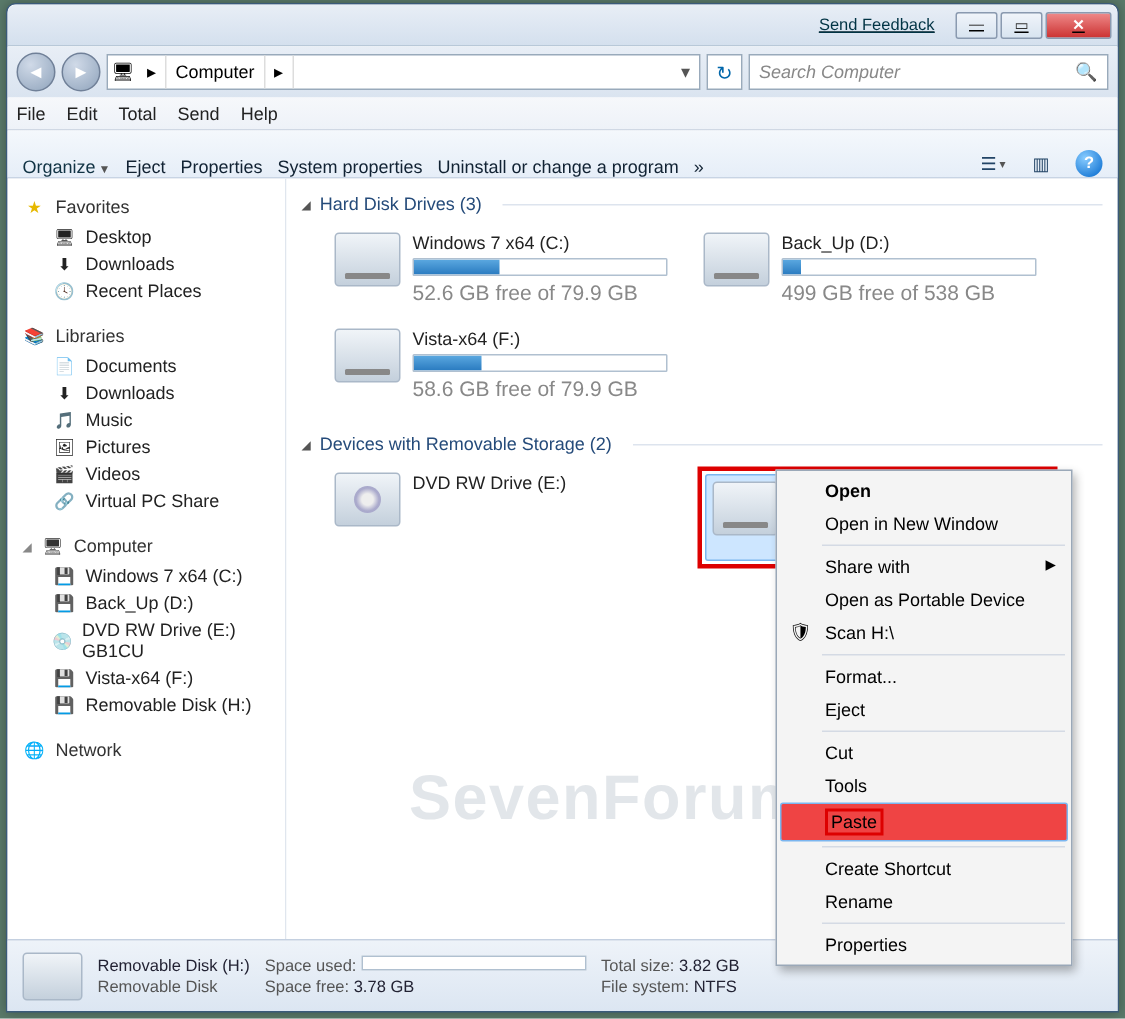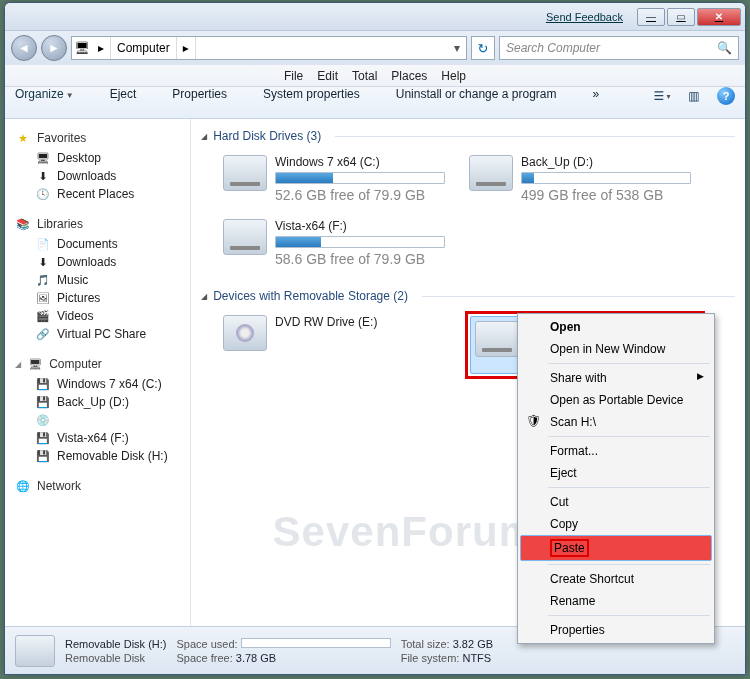--- a/index.html
+++ b/index.html
@@ -11,22 +11,22 @@
 .winbtn.close { width: 44px; background: linear-gradient(#e88,#c33); color: #fff; font-weight: bold; }
 .navbar { height: 34px; background: linear-gradient(#e8eef6,#dae4f0); display: flex; align-items: center; padding: 0 6px; gap: 4px; }
 .navbtn { width: 26px; height: 26px; border-radius: 50%; background: radial-gradient(circle at 35% 30%, #d0dae8, #90a4bc); border: 1px solid #708098; display: flex; align-items: center; justify-content: center; color: #fff; font-size: 12px; }
 .addr { flex: 1; height: 24px; background: #fff; border: 1px solid #9ab; display: flex; align-items: center; font-size: 12px; }
 .addr .icon { width: 20px; text-align: center; }
 .addr .crumb { padding: 0 6px; border-right: 1px solid #ddd; height: 100%; display: flex; align-items: center; }
 .addr .drop { width: 18px; text-align: center; color: #555; }
 .refbtn { width: 24px; height: 24px; background: #fff; border: 1px solid #9ab; display: flex; align-items: center; justify-content: center; color: #06a; font-size: 13px; }
 .searchbox { width: 240px; height: 24px; background: #fff; border: 1px solid #9ab; display: flex; align-items: center; padding: 0 6px; font-size: 12px; color: #888; font-style: italic; }
 .searchbox .mag { margin-left: auto; color: #06a; font-style: normal; }
-.menubar { height: 22px; background: linear-gradient(#f6f8fb,#eef2f8); border-bottom: 1px solid #d0d8e4; display: flex; align-items: center; font-size: 12px; padding: 0 6px; gap: 14px; color: #222; justify-content: center; }
-.toolbar { height: 32px; background: linear-gradient(#f4f8fc,#e6eef8); border-bottom: 1px solid #c8d4e4; display: flex; align-items: flex-start; font-size: 12px; padding: 0 10px; gap: 36px; color: #123; }
+.menubar { height: 22px; background: linear-gradient(#f6f8fb,#eef2f8); border-bottom: 1px solid #d0d8e4; display: flex; align-items: center; font-size: 12px; padding: 0 6px; gap: 14px; color: #222; }
+.toolbar { height: 32px; background: linear-gradient(#f4f8fc,#e6eef8); border-bottom: 1px solid #c8d4e4; display: flex; align-items: flex-end; font-size: 12px; padding: 0 10px; gap: 10px; color: #123; }
 .toolbar .org { color: #134; }
 .toolbar .tri { font-size: 8px; color: #555; margin-left: 2px; }
 .toolbar .right { margin-left: auto; display: flex; align-items: center; gap: 14px; }
 .iconbtn { width: 18px; height: 18px; display: flex; align-items: center; justify-content: center; color: #246; }
 .helpbtn { width: 18px; height: 18px; border-radius: 50%; background: radial-gradient(circle at 35% 30%, #8cf,#06c); color: #fff; font-size: 11px; font-weight: bold; display: flex; align-items: center; justify-content: center; }
 .body { flex: 1; display: flex; overflow: hidden; }
 .sidebar { width: 186px; background: #fff; border-right: 1px solid #e0e6ee; padding: 8px 4px; font-size: 12px; overflow: hidden; }
 .side-h { display: flex; align-items: center; gap: 6px; padding: 4px 6px; color: #333; }
 .side-h .tri { font-size: 8px; color: #888; }
 .side-h .fav { color: #e6b800; }
@@ -93,21 +93,21 @@
     <div class="searchbox">
       <span>Search Computer</span>
       <span class="mag">🔍</span>
     </div>
   </div>
 
   <div class="menubar">
     <span>File</span>
     <span>Edit</span>
     <span>Total</span>
-    <span>Places</span>
+    <span>Send</span>
     <span>Help</span>
   </div>
 
   <div class="toolbar">
     <span class="org"><span>Organize</span><span class="tri">▼</span></span>
     <span>Eject</span>
     <span>Properties</span>
     <span>System properties</span>
     <span>Uninstall or change a program</span>
     <span>»</span>
@@ -174,20 +174,21 @@
       <div class="side-i">
           <span class="ico">💾</span>
           <span>Windows 7 x64 (C:)</span>
         </div>
       <div class="side-i">
           <span class="ico">💾</span>
           <span>Back_Up (D:)</span>
         </div>
       <div class="side-i">
           <span class="ico">💿</span>
+          <span>DVD RW Drive (E:) GB1CU</span>
         </div>
       <div class="side-i">
           <span class="ico">💾</span>
           <span>Vista-x64 (F:)</span>
         </div>
       <div class="side-i">
           <span class="ico">💾</span>
           <span>Removable Disk (H:)</span>
         </div>
       <div style="height:10px"></div>
@@ -291,21 +292,21 @@
     <div class="ctx-i">Open in New Window</div>
     <div class="ctx-sep"></div>
     <div class="ctx-i"><span>Share with</span><span class="arr">▶</span></div>
     <div class="ctx-i">Open as Portable Device</div>
     <div class="ctx-i"><span class="cico">🛡</span><span>Scan H:\</span></div>
     <div class="ctx-sep"></div>
     <div class="ctx-i">Format...</div>
     <div class="ctx-i">Eject</div>
     <div class="ctx-sep"></div>
     <div class="ctx-i">Cut</div>
-    <div class="ctx-i">Copy</div>
+    <div class="ctx-i">Tools</div>
     <div class="ctx-i hov"><span class="ctx-hilite">Paste</span></div>
     <div class="ctx-sep"></div>
     <div class="ctx-i">Create Shortcut</div>
     <div class="ctx-i">Rename</div>
     <div class="ctx-sep"></div>
     <div class="ctx-i">Properties</div>
   </div>
 
 </div>
 

